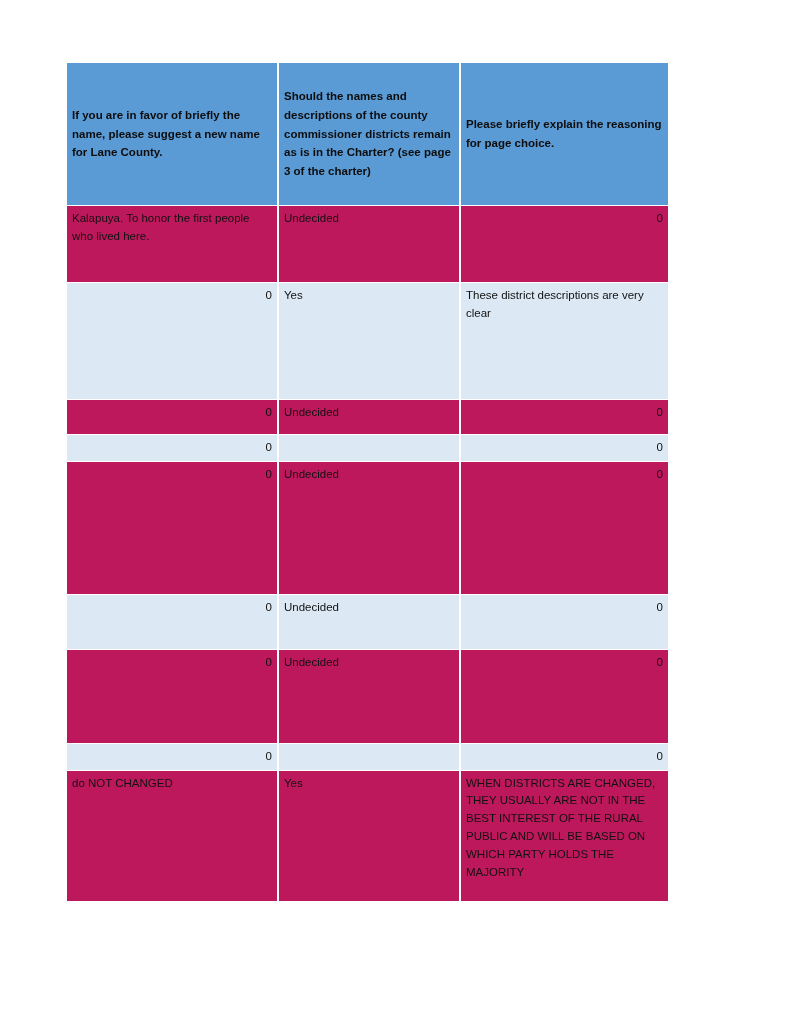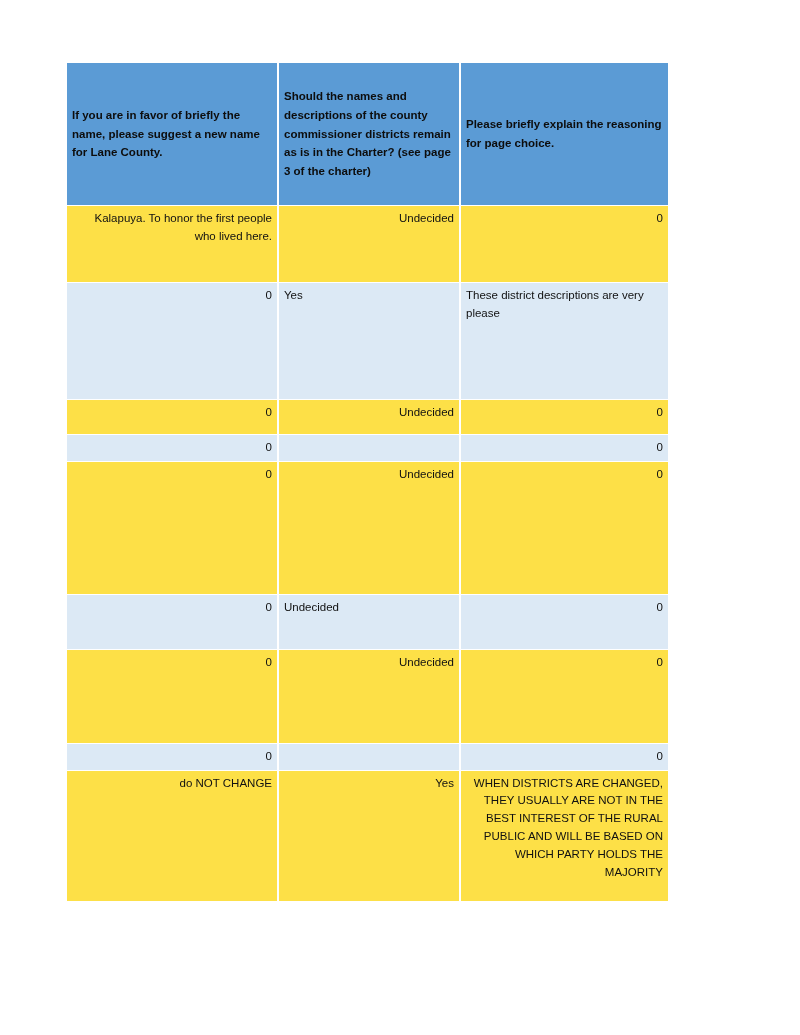--- a/index.html
+++ b/index.html
@@ -45,21 +45,21 @@
     text-align: left;
     vertical-align: middle;
     height: 134px;
     font-size: 11.5px;
     line-height: 1.62;
   }
   col.c1 { width: 210px; }
   col.c2 { width: 180px; }
   col.c3 { width: 207px; }
 
-  tr.dark td  { background: #fde047; text-align: right; }
+  tr.dark td  { background: #be185d; }
   tr.light td { background: #dce9f5; }
 
   td.num { text-align: right; }
   td.txt { text-align: left; }
 
   
   tr.r1 td { height: 68px; }
   tr.r2 td { height: 108px; }
   tr.r3 td { height: 26px; }
   tr.r4 td { height: 13px; }
@@ -93,21 +93,21 @@
 
       <tr class="dark r1">
         <td class="txt">Kalapuya. To honor the first people who lived here.</td>
         <td class="txt">Undecided</td>
         <td class="num">0</td>
       </tr>
 
       <tr class="light r2">
         <td class="num">0</td>
         <td class="txt">Yes</td>
-        <td class="txt">These district descriptions are very please</td>
+        <td class="txt">These district descriptions are very clear</td>
       </tr>
 
       <tr class="dark r3">
         <td class="num">0</td>
         <td class="txt">Undecided</td>
         <td class="num">0</td>
       </tr>
 
       <tr class="light r4">
         <td class="num">0</td>
@@ -133,21 +133,21 @@
         <td class="num">0</td>
       </tr>
 
       <tr class="light r8">
         <td class="num">0</td>
         <td class="txt"></td>
         <td class="num">0</td>
       </tr>
 
       <tr class="dark r9">
-        <td class="txt">do NOT CHANGE</td>
+        <td class="txt">do NOT CHANGED</td>
         <td class="txt">Yes</td>
         <td class="txt">WHEN DISTRICTS ARE CHANGED, THEY USUALLY ARE NOT IN THE BEST INTEREST OF THE RURAL PUBLIC AND WILL BE BASED ON WHICH PARTY HOLDS THE MAJORITY</td>
       </tr>
 
     </tbody>
   </table>
 
 </div>
 
 </body></html>

